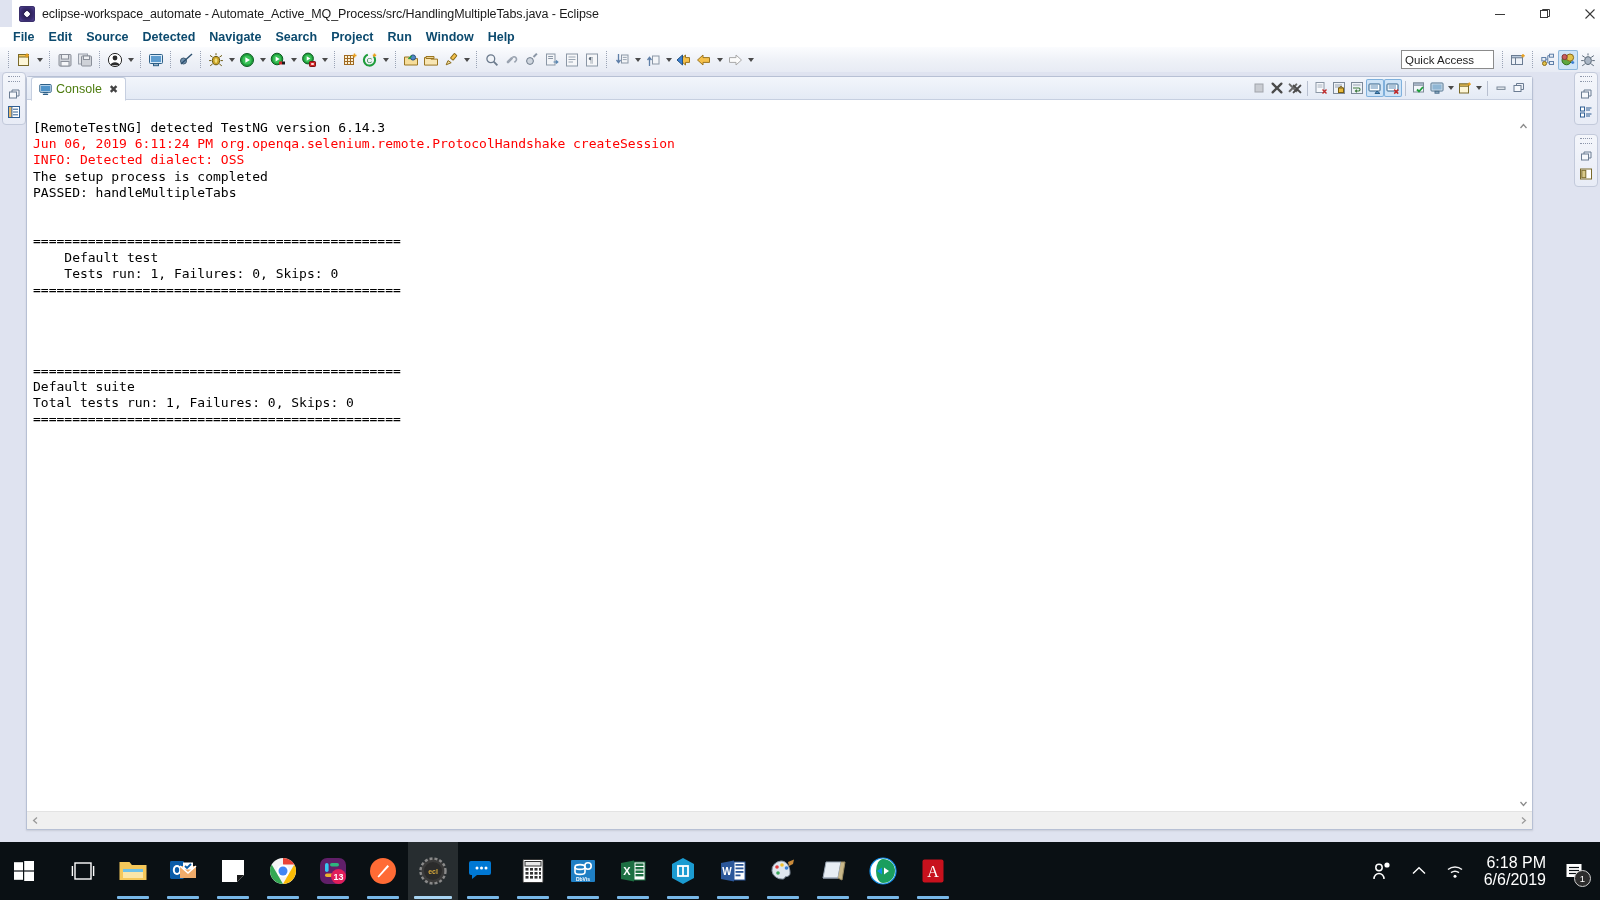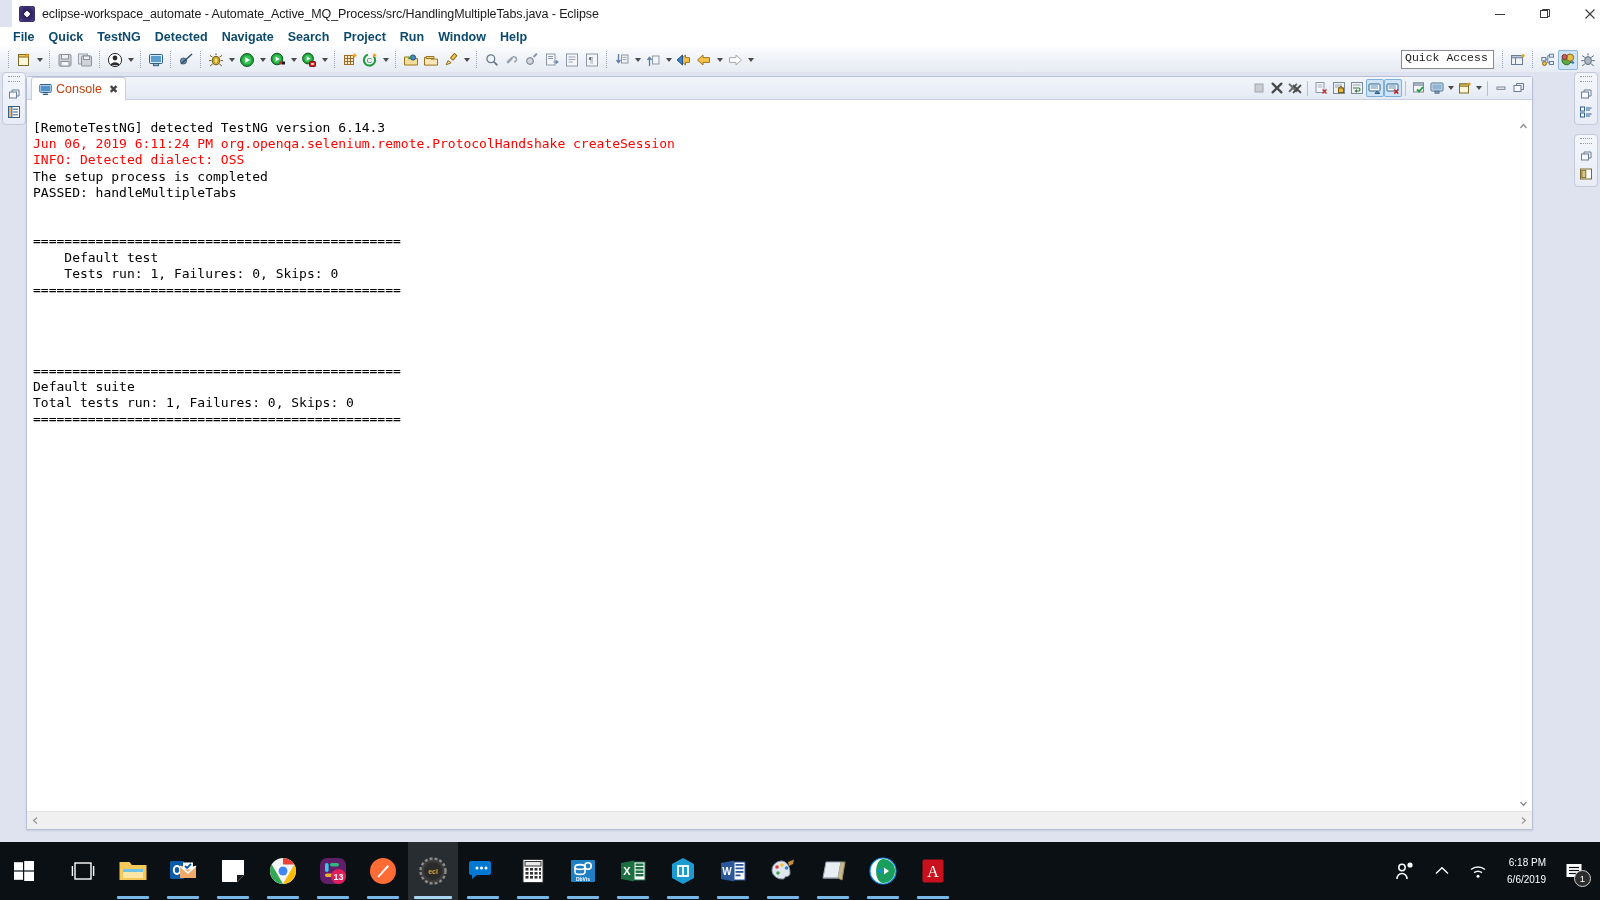--- a/index.html
+++ b/index.html
@@ -93,25 +93,24 @@
     border-top: 4px solid #4a4a4a;
   }
   .tb-btn.active { background: #cfe4f7; box-shadow: inset 0 0 0 1px #8cb6da; }
   .tb-spacer { flex: 1 1 auto; }
 
   .qa-box {
     width: 88px; height: 17px;
     border: 1px solid #8b8b8b;
     background: #fff;
     font-size: 11.5px; color: #222;
-    display: flex; 
+    display: flex; align-items: center;
     padding-left: 3px;
     margin-right: 4px;
     flex: 0 0 auto;
-    font-family: Liberation Mono, monospace;
   }
 
   
   .workbench {
     position: absolute; left: 0; top: 72px;
     width: 1600px; height: 768px;
     background: #dfe3f0;
   }
 
   
@@ -166,21 +165,21 @@
     padding: 0 7px 0 6px;
     background: #ffffff;
     border: 1px solid #c6cfe0;
     border-bottom: 1px solid #ffffff;
     border-radius: 3px 3px 0 0;
   }
   .tab-icon {
     width: 14px; height: 14px; margin-right: 4px;
     display:flex; align-items:center; justify-content:center;
   }
-  .tab-label { font-size: 12.5px; color: #c2410c; }
+  .tab-label { font-size: 12.5px; color: #4d7c0f; }
   .tab-close {
     margin-left: 7px; font-size: 11px; color: #444;
     line-height: 1;
   }
   .view-tools {
     position: absolute; right: 4px; top: 1px;
     height: 20px;
     display: flex; align-items: center;
   }
   .vt-btn {
@@ -309,21 +308,21 @@
   }
   .tray-btn {
     height: 58px;
     display: flex; align-items: center; justify-content: center;
     padding: 0 9px;
   }
   .clock {
     display: flex; flex-direction: column;
     align-items: flex-end; justify-content: center;
     height: 58px; padding: 0 12px 0 10px;
-    color: #ffffff; font-size: 10px; line-height: 17px;
+    color: #ffffff; font-size: 16px; line-height: 17px;
   }
   .notif {
     position: relative;
     padding-right: 16px; padding-left: 6px;
   }
   .notif-badge {
     position: absolute; right: 9px; bottom: 13px;
     width: 15px; height: 15px; border-radius: 50%;
     background: #2d2d2d; color: #fff;
     font-size: 9.5px;
@@ -355,22 +354,22 @@
         <svg width="12" height="12" viewBox="0 0 12 12">
           <line x1="1.5" y1="1.5" x2="10.5" y2="10.5" stroke="#3a3a3a" stroke-width="1.1"></line>
           <line x1="10.5" y1="1.5" x2="1.5" y2="10.5" stroke="#3a3a3a" stroke-width="1.1"></line>
         </svg>
       </div>
     </div>
   </div>
 
   <div class="menubar">
     <div class="menu-item"><span>File</span></div>
-    <div class="menu-item"><span>Quick</span></div>
-    <div class="menu-item"><span>TestNG</span></div>
+    <div class="menu-item"><span>Edit</span></div>
+    <div class="menu-item"><span>Source</span></div>
     <div class="menu-item"><span>Detected</span></div>
     <div class="menu-item"><span>Navigate</span></div>
     <div class="menu-item"><span>Search</span></div>
     <div class="menu-item"><span>Project</span></div>
     <div class="menu-item"><span>Run</span></div>
     <div class="menu-item"><span>Window</span></div>
     <div class="menu-item"><span>Help</span></div>
   </div>
 
   <div class="toolbar">

